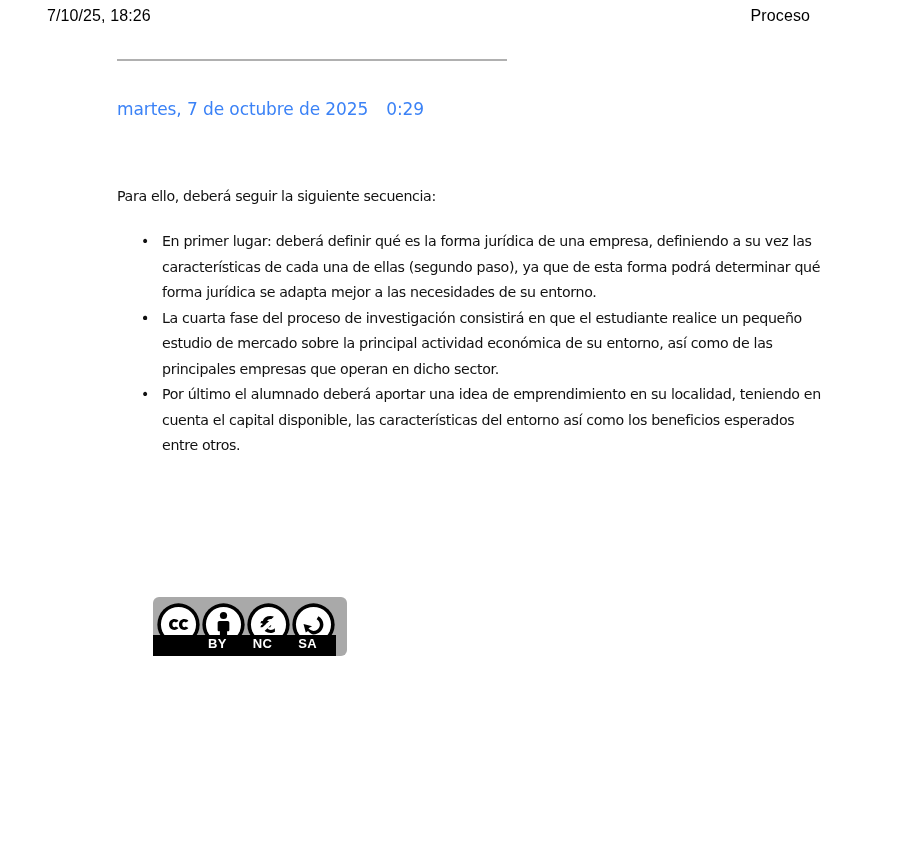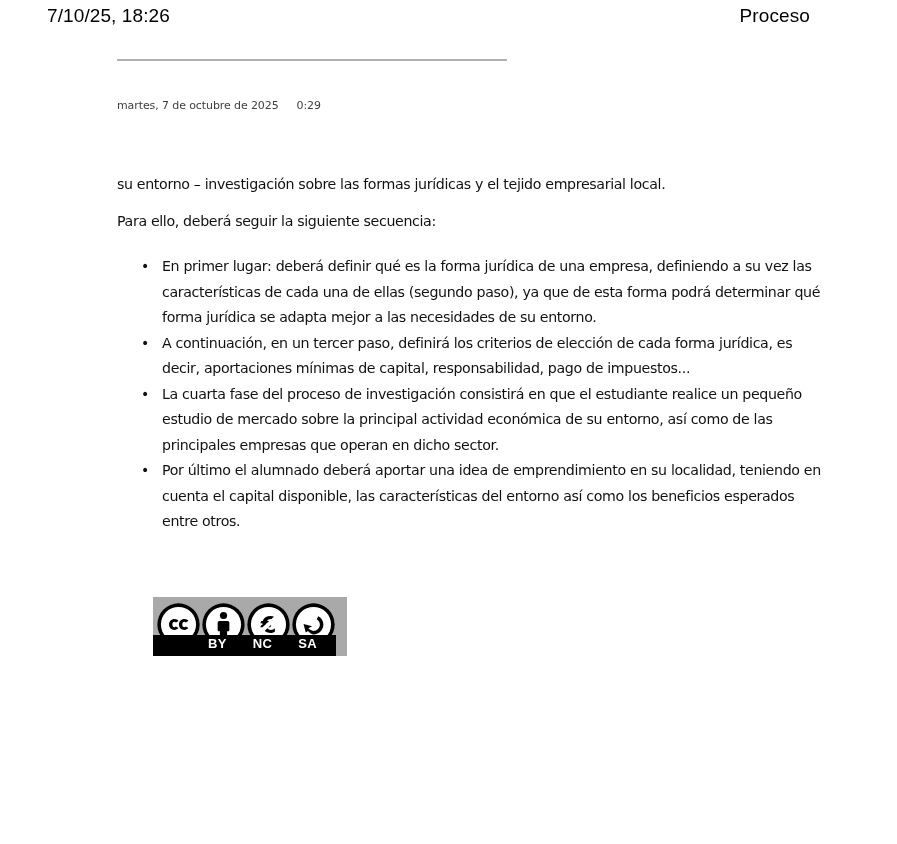--- a/index.html
+++ b/index.html
@@ -20,21 +20,21 @@
   .print-header {
     position: absolute;
     top: 4px;
     left: 47px;
     right: 87px;
     height: 24px;
     display: flex;
     justify-content: space-between;
     align-items: center;
     font-family: "Liberation Sans", sans-serif;
-    font-size: 19px;
+    font-size: 16px;
     color: #000;
     letter-spacing: 0.1px;
     gap: 31px;
   }
   .print-header .hdr-right { text-align: right; }
 
   
   .page {
     position: absolute;
     top: 0;
@@ -63,22 +63,22 @@
     width: 390px;
     height: 2px;
     background: #b0b0b0;
   }
 
   .note-date {
     position: absolute;
     left: 117px;
     top: 99px;
     font-family: "DejaVu Sans", sans-serif;
-    font-size: 11px;
-    color: #404040;
+    font-size: 17px;
+    color: #3b82f6;
     letter-spacing: -0.1px;
     white-space: nowrap;
     text-align: right;
   }
   .note-date .time { margin-left: 18px; }
 
   .content {
     position: absolute;
     left: 117px;
     top: 172px;
@@ -121,20 +121,21 @@
   }
 
   
   .cc-badge {
     position: absolute;
     left: 153px;
     top: 597px;
     width: 194px;
     height: 59px;
     background: #a9a9a9;
+    border-radius: 6px;
   }
   .cc-badge .cc-top {
     position: relative;
     width: 183px;
     height: 42px;
   }
   .cc-badge .cc-bottom {
     position: absolute;
     left: 0;
     bottom: 0;
@@ -175,31 +176,29 @@
 
   <div class="note-title-wrap">
     <div class="note-title-rule"></div>
   </div>
 
   <div class="note-date">
     <span>martes, 7 de octubre de 2025</span><span class="time">0:29</span>
   </div>
 
   <div class="content">
-    <p class="para second">su entorno – investigación sobre las formas jurídicas y el tejido empresarial local.</p>
     <p class="para third">Para ello, deberá seguir la siguiente secuencia:</p>
 
     <ul class="bullets">
       <li>
         <span class="bullet-dot">•</span>
         <span>En primer lugar: deberá definir qué es la forma jurídica de una empresa, definiendo a su vez las características de cada una de ellas (segundo paso), ya que de esta forma podrá determinar qué forma jurídica se adapta mejor a las necesidades de su entorno.</span>
       </li>
       <li>
         <span class="bullet-dot">•</span>
-        <span>A continuación, en un tercer paso, definirá los criterios de elección de cada forma jurídica, es decir, aportaciones mínimas de capital, responsabilidad, pago de impuestos...</span>
       </li>
       <li>
         <span class="bullet-dot">•</span>
         <span>La cuarta fase del proceso de investigación consistirá en que el estudiante realice un pequeño estudio de mercado sobre la principal actividad económica de su entorno, así como de las principales empresas que operan en dicho sector.</span>
       </li>
       <li>
         <span class="bullet-dot">•</span>
         <span>Por último el alumnado deberá aportar una idea de emprendimiento en su localidad, teniendo en cuenta el capital disponible, las características del entorno así como los beneficios esperados entre otros.</span>
       </li>
     </ul>

